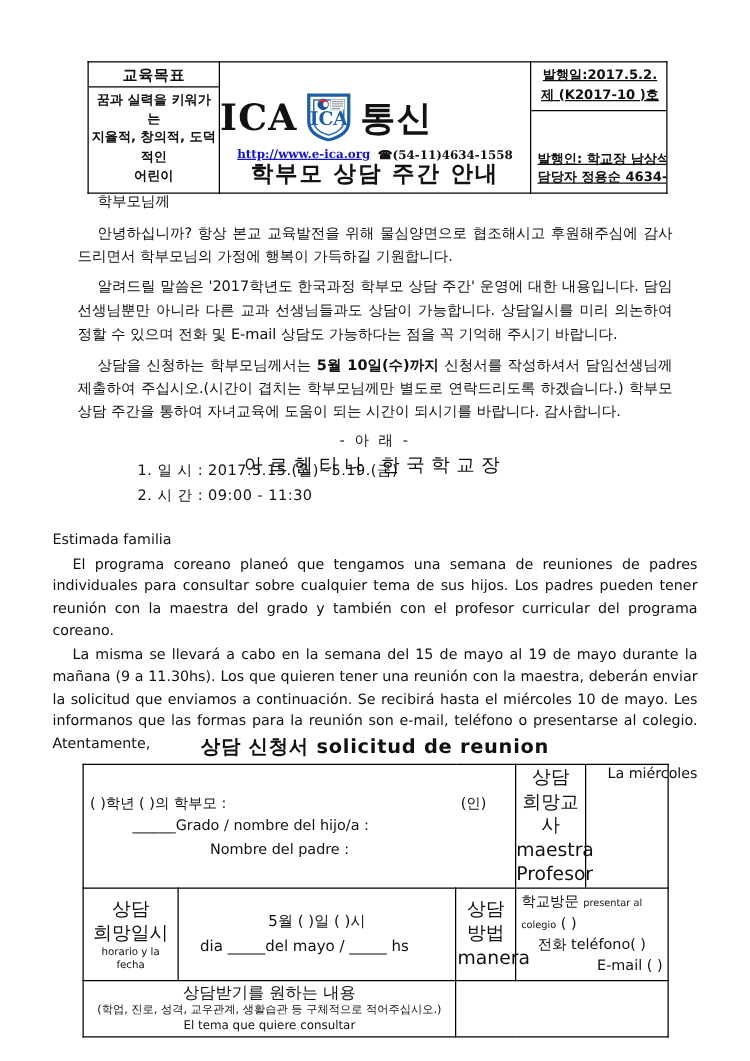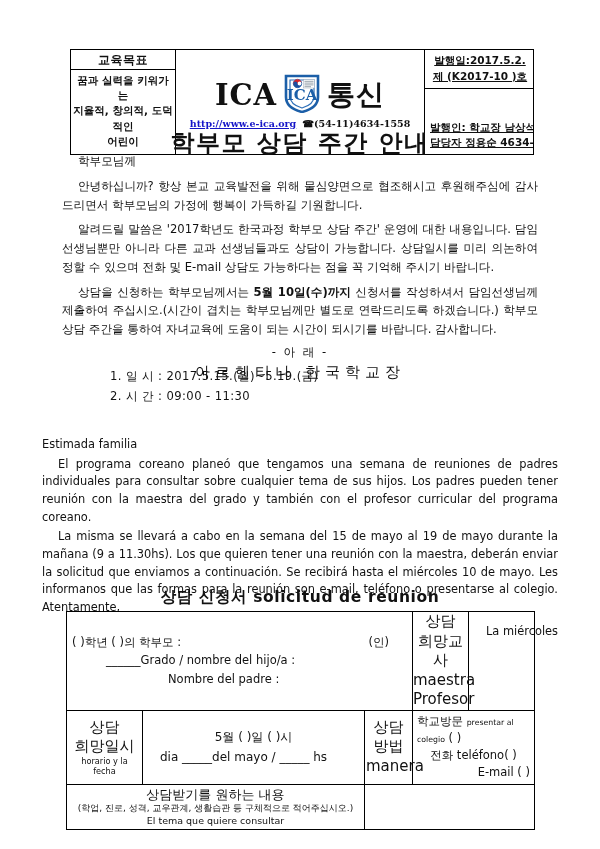--- a/index.html
+++ b/index.html
@@ -50,21 +50,21 @@
     font-weight: bold;
     line-height: 1.45;
     padding: 3px 2px 4px 2px !important;
   }
   .mh-center {
     padding: 0 !important;
   }
   .mh-logo-row {
     display: flex;
     align-items: center;
-    justify-content: center;
+    justify-content: flex-start;
     gap: 7px;
     height: 46px;
   }
   .mh-ica {
     font-family: "DejaVu Serif", "Liberation Serif", serif;
     font-weight: bold;
     font-size: 29px;
     letter-spacing: 1px;
     line-height: 1;
   }
@@ -99,21 +99,21 @@
     text-decoration: underline;
   }
   .mh-right-bot { text-align: right; margin-top: 28px; }
 
   
   .doc-title {
     position: absolute;
     left: 0; top: 127px;
     width: 600px;
     text-align: center;
-    font-size: 24px;
+    font-size: 18px;
     font-weight: bold;
     letter-spacing: 1.5px;
   }
 
   
   .kr-body {
     position: absolute;
     left: 62px;
     top: 152px;
     width: 476px;
@@ -152,21 +152,21 @@
     left: 0; top: 400px;
     width: 600px;
     text-align: center;
     font-size: 14px;
     font-weight: bold;
     letter-spacing: .4px;
   }
   .es-body {
     position: absolute;
     left: 42px;
-    top: 436px;
+    top: 423px;
     width: 516px;
     font-size: 11.4px;
     line-height: 1.55;
     text-align: justify;
   }
   .es-body p { margin: 0; }
   .es-para { text-indent: 16px; margin-top: 2px !important; }
   .es-sign {
     text-align: right;
     margin-top: 6px !important;

